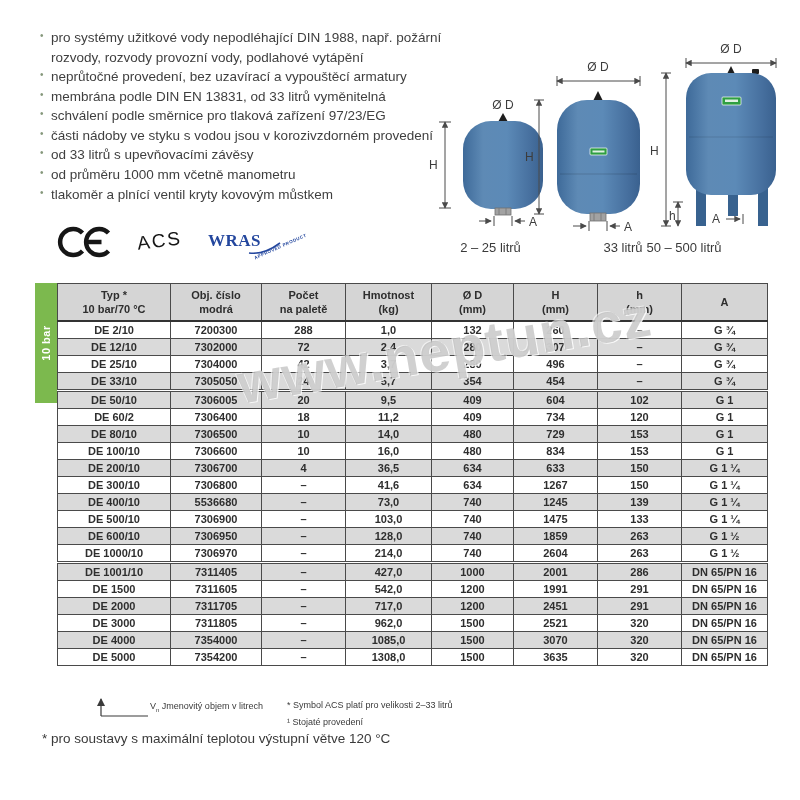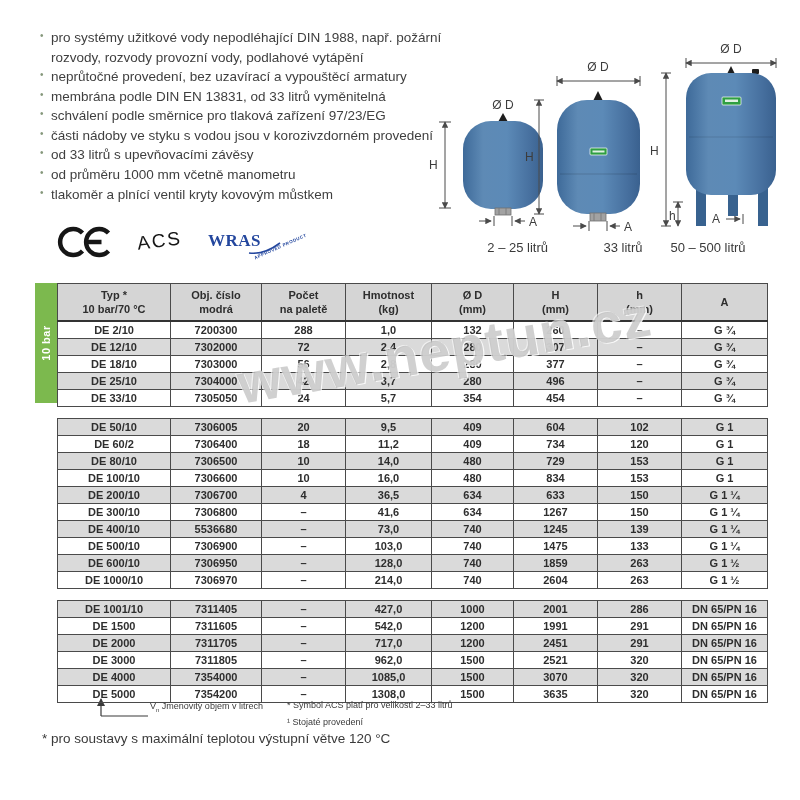--- a/index.html
+++ b/index.html
@@ -21,27 +21,27 @@
              font-size:17px;color:#24479e;letter-spacing:.5px;}
   .wras-sub{position:absolute;left:44px;top:13px;font-size:4.5px;font-weight:bold;color:#24479e;
             transform:rotate(-24deg);white-space:nowrap;letter-spacing:.5px;}
   .wras-swoosh{position:absolute;left:40px;top:10px;}
 
   
   .tank{position:absolute;}
   .tank text{font-family:"Liberation Sans",sans-serif;font-size:12px;fill:#3c3c3c;}
   .dim{stroke:#4a4a4a;stroke-width:1;}
   .caption{position:absolute;top:240px;font-size:13px;color:#3a3a3a;text-align:center;}
-  .cap1{left:433px;width:115px;text-align:right;}
+  .cap1{left:433px;width:115px;}
   .cap2{left:573px;width:100px;}
-  .cap3{left:644px;width:128px;}
+  .cap3{left:620px;width:128px;}
 
   
   .tbl-wrap{position:absolute;left:57px;top:283px;z-index:1;}
-  table.grp{border-collapse:collapse;table-layout:fixed;width:710px;margin-bottom:11px;}
+  table.grp{border-collapse:collapse;table-layout:fixed;width:710px;margin-bottom:1px;}
   .co0{width:113px}.co1{width:91px}.co2{width:84px}.co3{width:86px}
   .co4{width:82px}.co5{width:84px}.co6{width:84px}.co7{width:86px}
   table.grp th,table.grp td{border:1px solid #4a4a4a;font-size:11px;font-weight:bold;
       color:#2e2e2e;height:16px;padding:0;text-align:center;line-height:1.1;overflow:hidden;}
   table.grp thead th{background:#d5d5d5;height:36px;border-bottom:2px solid #333;}
   table.grp thead th div{line-height:1.3;}
   td.c-typ{text-align:left;padding-left:14px;}
   td.c-kg{text-align:right;padding-right:26px;}
   .g1 tbody tr:nth-child(even) td{background:#dadada;}
   .g2 tbody tr:nth-child(odd) td{background:#dadada;}
@@ -279,30 +279,20 @@
             <td class="c-typ">DE 12/10</td>
             <td>7302000</td>
             <td>72</td>
             <td class="c-kg">2,4</td>
             <td>280</td>
             <td>307</td>
             <td>–</td>
             <td>G ¾</td>
           </tr>
           <tr>
-            <td class="c-typ">DE 18/10</td>
-            <td>7303000</td>
-            <td>56</td>
-            <td class="c-kg">2,8</td>
-            <td>280</td>
-            <td>377</td>
-            <td>–</td>
-            <td>G ¾</td>
-          </tr>
-          <tr>
             <td class="c-typ">DE 25/10</td>
             <td>7304000</td>
             <td>42</td>
             <td class="c-kg">3,7</td>
             <td>280</td>
             <td>496</td>
             <td>–</td>
             <td>G ¾</td>
           </tr>
           <tr>

